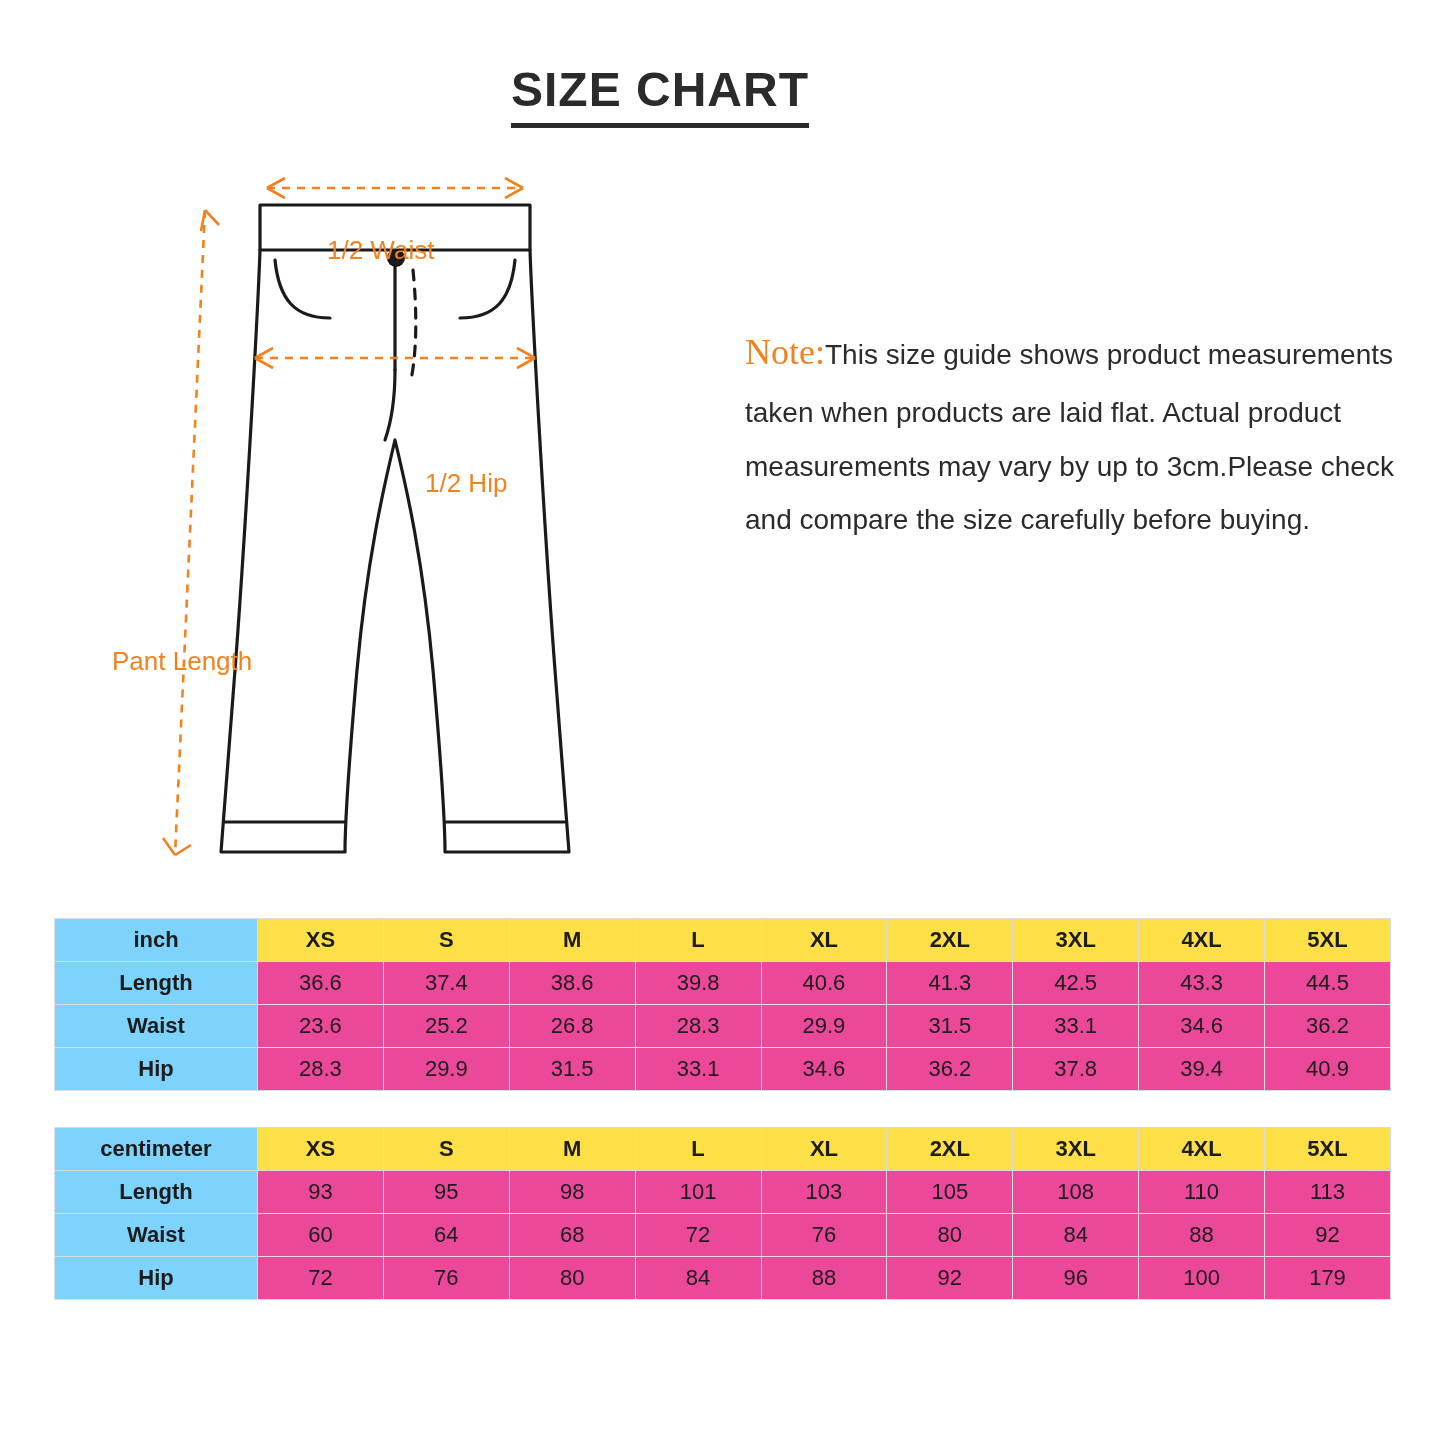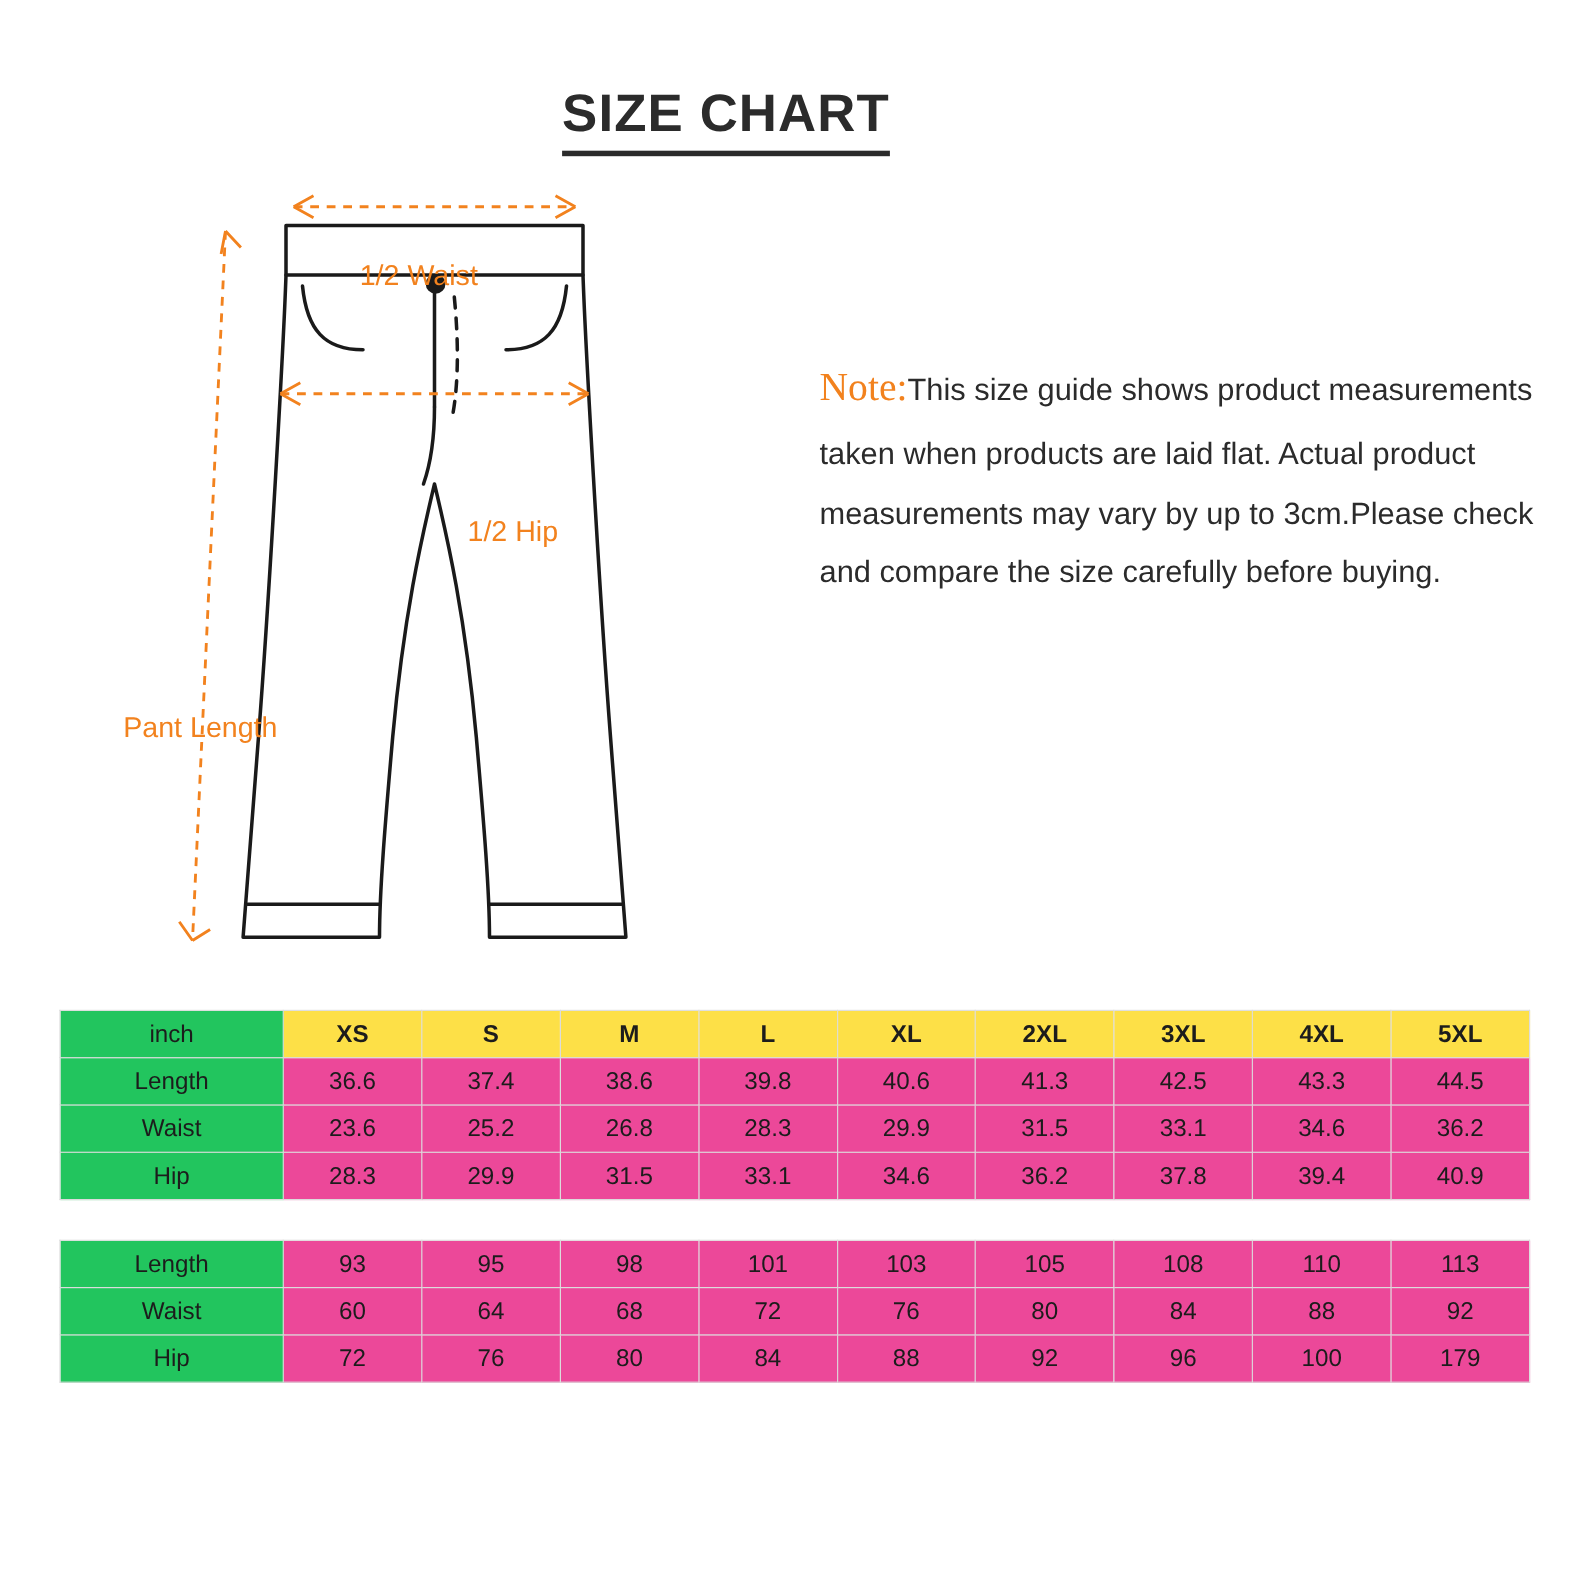--- a/index.html
+++ b/index.html
@@ -16,21 +16,20 @@
     overflow: hidden;
   }
 
   
   .title-wrap {
     position: absolute;
     top: 62px;
     left: 0;
     width: 1320px;
     text-align: center;
-    margin-top: 14px;
   }
   .title {
     display: inline-block;
     font-size: 48px;
     font-weight: bold;
     letter-spacing: 1px;
     color: #2b2b2b;
     padding-bottom: 6px;
     border-bottom: 5px solid #2b2b2b;
   }
@@ -86,22 +85,22 @@
   }
   td, th {
     border: 1px solid #dcdcdc;
     height: 40px;
     text-align: center;
     font-size: 22px;
     color: #1c1c1c;
     font-weight: normal;
   }
   th.unit, td.rowhead {
-    background: #22c55e;
-    font-weight: normal;
+    background: #7dd3fc;
+    font-weight: bold;
     width: 200px;
   }
   th.sz {
     background: #fde047;
     font-weight: bold;
   }
   td.val { background: #ec4899; }
   .gap { height: 36px; }
 </style>
 </head>
@@ -220,20 +219,32 @@
           <td class="val">37.8</td>
           <td class="val">39.4</td>
           <td class="val">40.9</td>
         </tr>
       </tbody>
   </table>
   <div class="gap"></div>
   <table>
     <tbody id="tbody-cm">
         <tr>
+          <th class="unit">centimeter</th>
+          <th class="sz">XS</th>
+          <th class="sz">S</th>
+          <th class="sz">M</th>
+          <th class="sz">L</th>
+          <th class="sz">XL</th>
+          <th class="sz">2XL</th>
+          <th class="sz">3XL</th>
+          <th class="sz">4XL</th>
+          <th class="sz">5XL</th>
+        </tr>
+        <tr>
           <td class="rowhead">Length</td>
           <td class="val">93</td>
           <td class="val">95</td>
           <td class="val">98</td>
           <td class="val">101</td>
           <td class="val">103</td>
           <td class="val">105</td>
           <td class="val">108</td>
           <td class="val">110</td>
           <td class="val">113</td>

